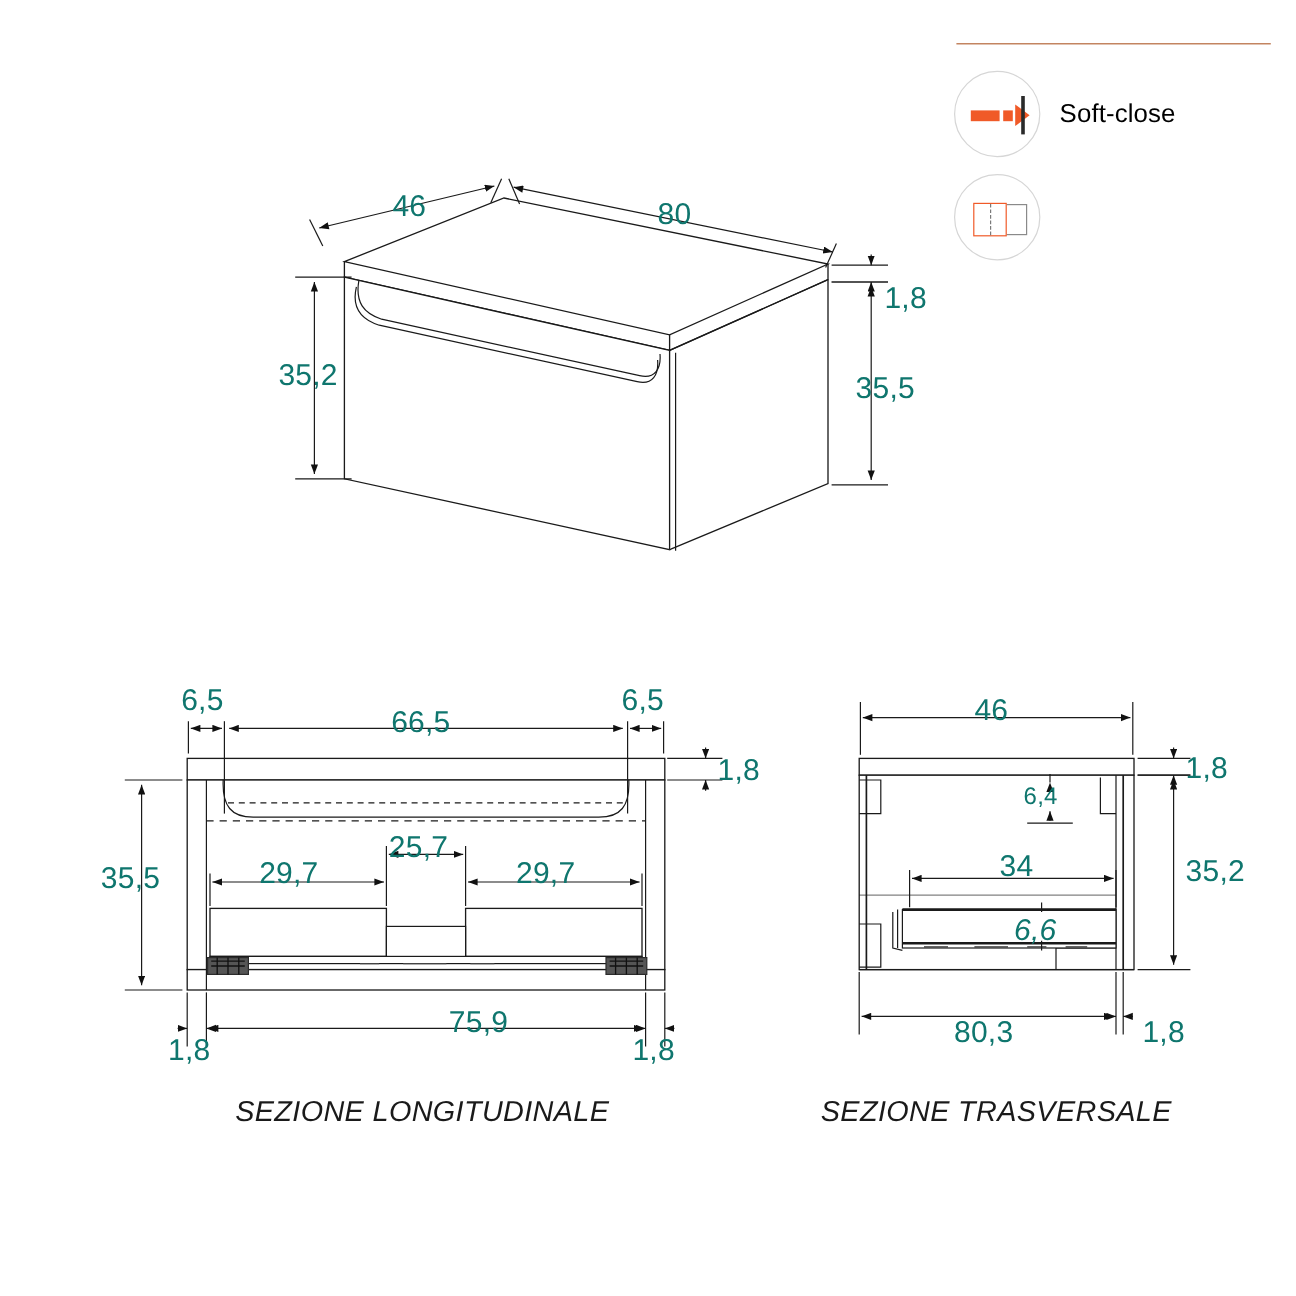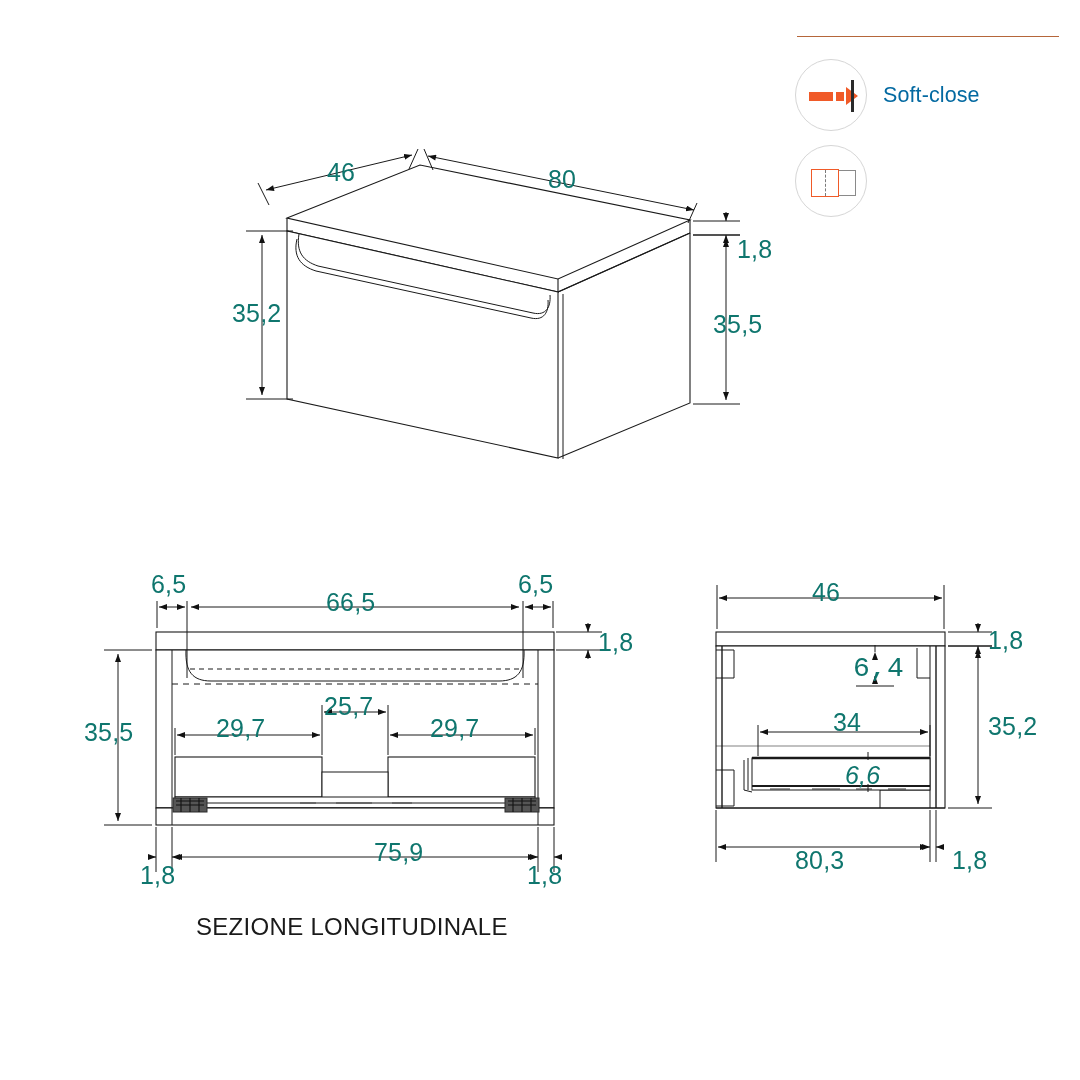--- a/index.html
+++ b/index.html
@@ -38,21 +38,21 @@
     flex: 0 0 auto;
     width: 72px; height: 72px;
     border-radius: 50%;
     border: 1px solid #d6d6d6;
     position: relative;
     background: #fff;
   }
   .legend-label {
     font-size: 21.5px;
     line-height: 1.32;
-    color: #0369a1;
+    color: #000000;
     letter-spacing: .1px;
     max-width: 195px;
   }
   
   .sc-dash1 { position:absolute; left:13px; top:31.5px; width:24px; height:9px; background:#f05a28; }
   .sc-dash2 { position:absolute; left:40px; top:31.5px; width:8px;  height:9px; background:#f05a28; }
   .sc-tri   { position:absolute; left:50px; top:26.5px; width:0; height:0;
               border-top:9.5px solid transparent; border-bottom:9.5px solid transparent;
               border-left:12px solid #f05a28; }
   .sc-bar   { position:absolute; left:55px; top:20px; width:3px; height:32px; background:#2a2a2a; }
@@ -64,33 +64,34 @@
   .ex-dash  { position:absolute; left:28.5px; top:24px; width:0; height:26px;
               border-left:1.8px dashed #7a7a7a; }
 
   
   .caption {
     position: absolute;
     font-size: 24px;
     letter-spacing: .3px;
     color: #1a1a1a;
     white-space: nowrap;
+    font-style: italic;
   }
   #cap-long { left: 196px; top: 913px; }
   #cap-trans { left: 684px; top: 913px; }
 
   
   .dim {
     position: absolute;
     font-size: 25px;
     color: #0f766e;
     white-space: nowrap;
     letter-spacing: .2px;
   }
-  .dim.sm { font-size: 28px; font-family: Liberation Mono, monospace; }
+  .dim.sm { font-size: 20px; }
 </style>
 </head>
 <body>
 
 <div id="stage">
 
   <svg class="layer" viewBox="0 0 1080 1080">
     <defs>
       <marker id="ar" markerWidth="9" markerHeight="9" refX="8" refY="3" orient="auto">
         <path d="M0,0 L8,3 L0,6 z" fill="#111"></path>
@@ -337,20 +338,21 @@
   <div class="dim" style="left:812px; top:578px;">46</div>
   <div class="dim" style="left:988px; top:626px;">1,8</div>
   <div class="dim sm" style="left:853px; top:653px;">6,4</div>
   <div class="dim" style="left:833px; top:708px;">34</div>
   <div class="dim" style="left:845px; top:761px;font-style:italic;">6,6</div>
   <div class="dim" style="left:988px; top:712px;">35,2</div>
   <div class="dim" style="left:795px; top:846px;">80,3</div>
   <div class="dim" style="left:952px; top:846px;">1,8</div>
 
   <div class="caption" id="cap-long">SEZIONE LONGITUDINALE</div>
+  <div class="caption" id="cap-trans">SEZIONE TRASVERSALE</div>
 
   <div class="legend">
     <div class="legend-rule"></div>
 
     <div class="legend-row">
       <div class="legend-circle">
         <span class="sc-dash1"></span>
         <span class="sc-dash2"></span>
         <span class="sc-tri"></span>
         <span class="sc-bar"></span>

